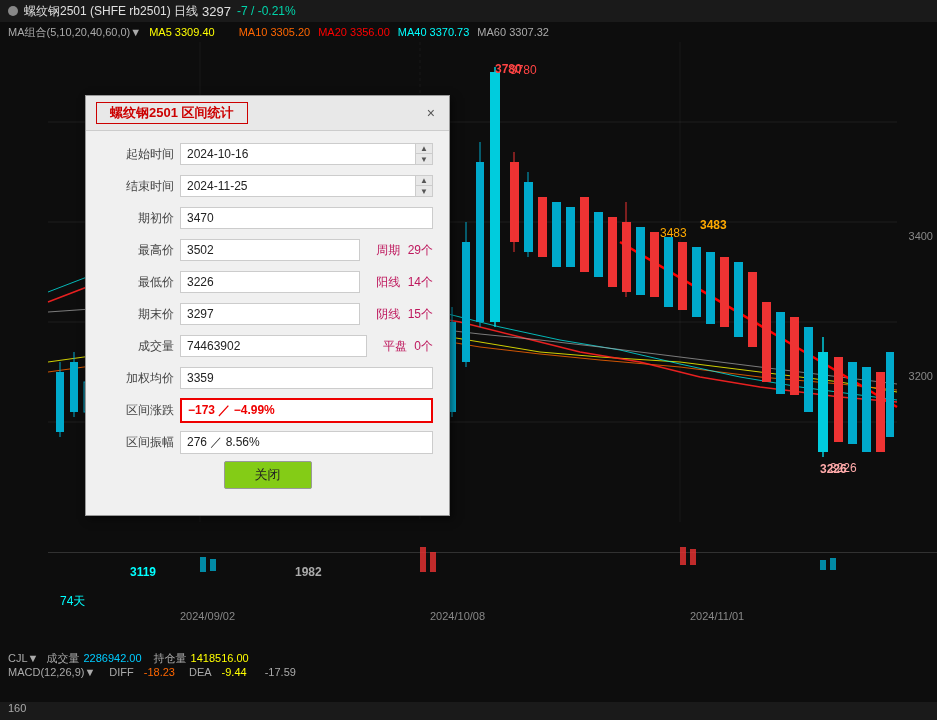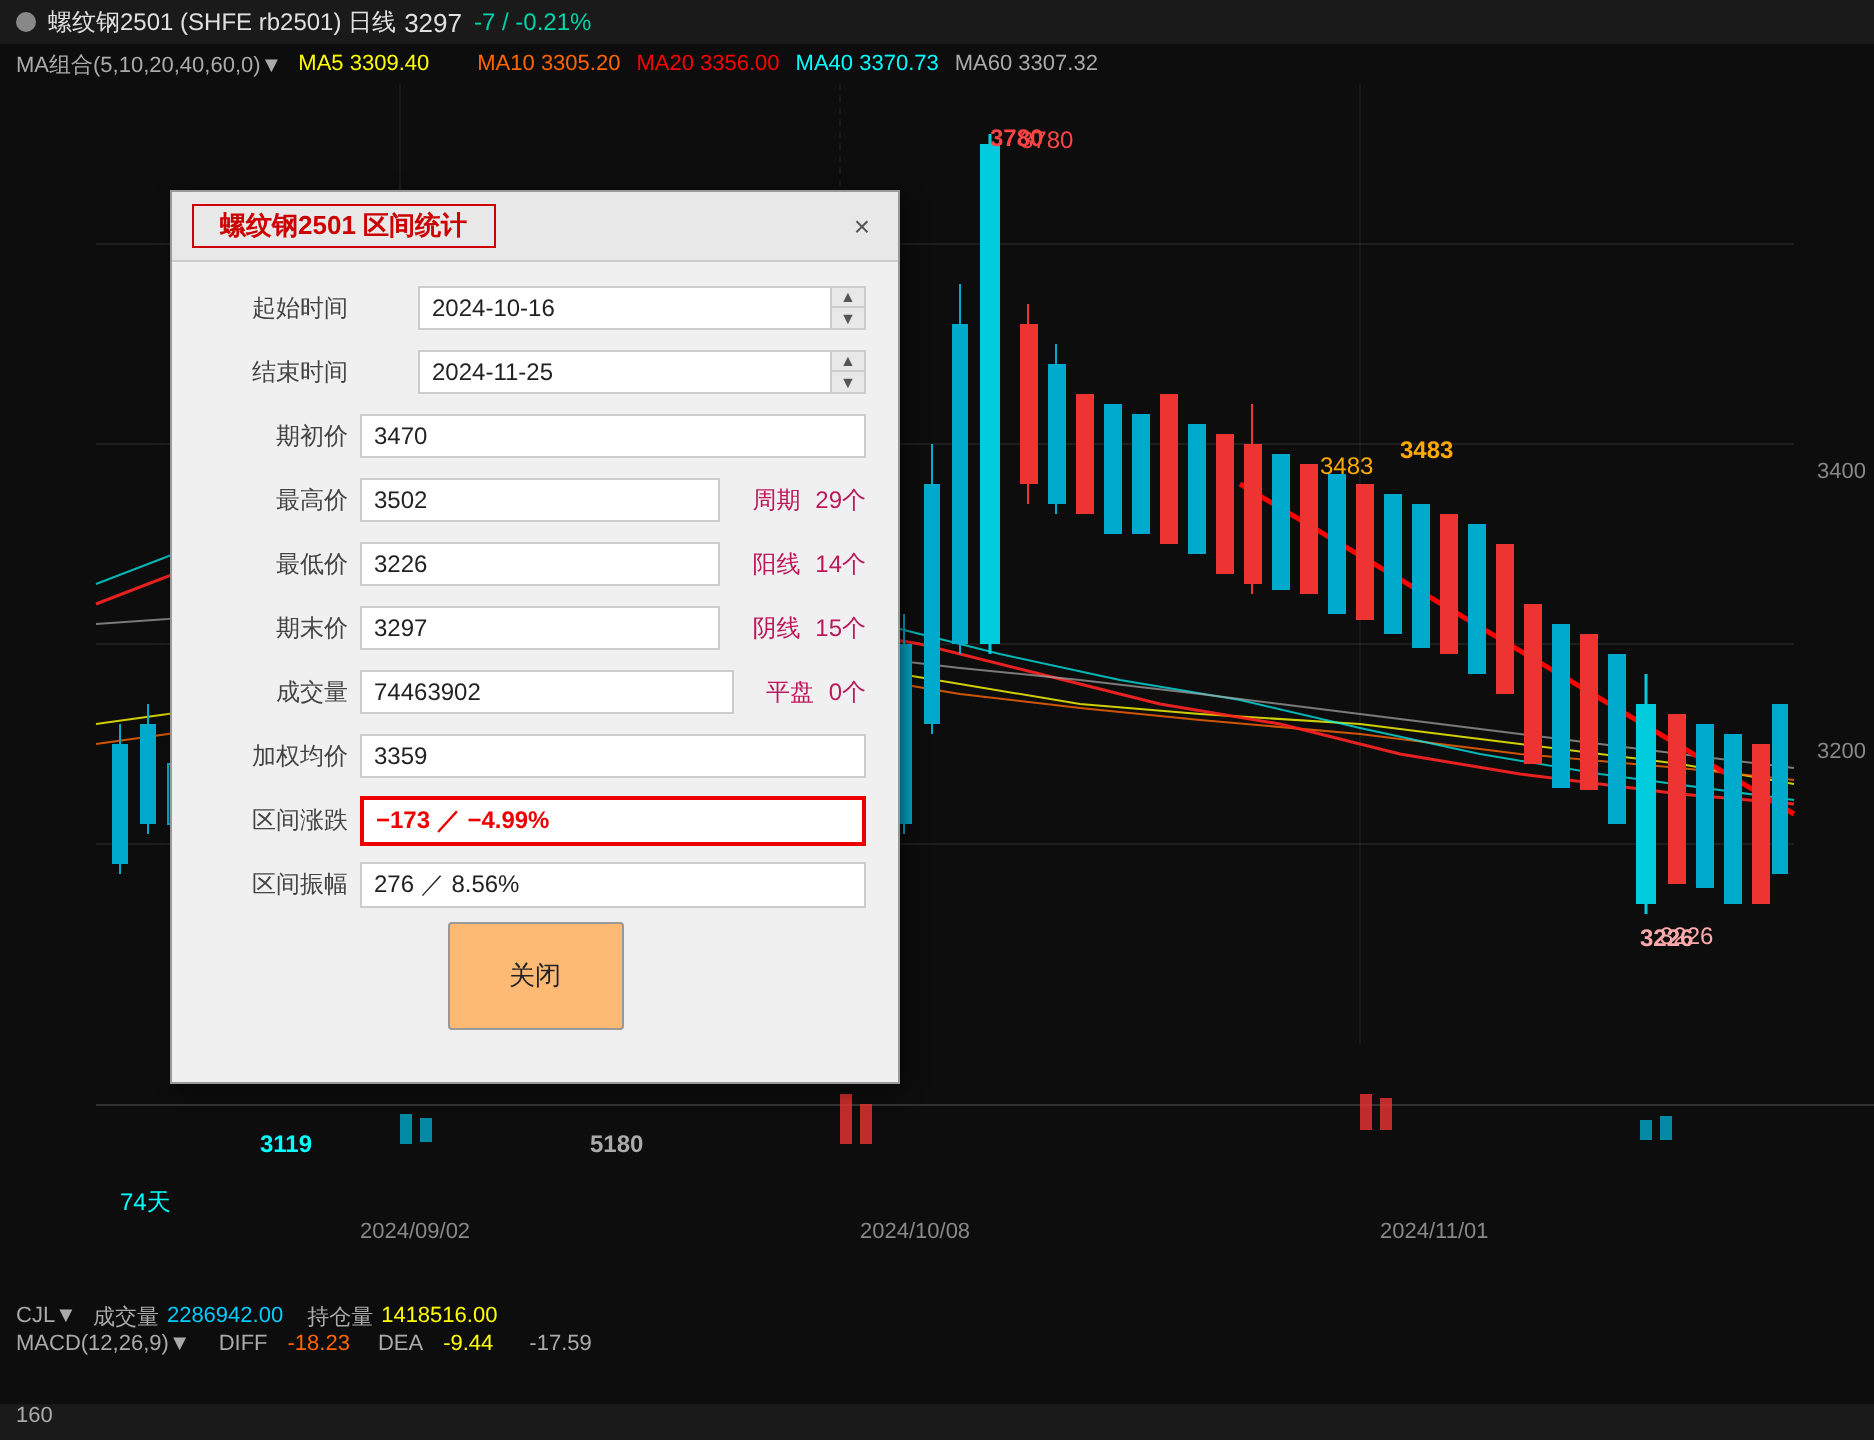--- a/index.html
+++ b/index.html
@@ -219,21 +219,20 @@
       font-size: 12px;
       color: #be185d;
       white-space: nowrap;
     }
 
     
     .date-input-wrapper {
       display: flex;
       align-items: center;
       flex: 1;
-      margin-left: 29px;
     }
     .date-input {
       background: #fff;
       border: 1px solid #ccc;
       padding: 2px 6px;
       font-size: 12px;
       color: #222;
       flex: 1;
       height: 22px;
       display: flex;
@@ -263,23 +262,23 @@
       border-bottom: 1px solid #ccc;
     }
 
     
     .dialog-footer {
       display: flex;
       justify-content: center;
       padding-bottom: 12px;
     }
     .close-btn {
-      background: #fdba74;
+      background: #84cc16;
       border: 1px solid #999;
-      padding: 17px 30px;
+      padding: 4px 30px;
       font-size: 13px;
       color: #222;
       cursor: pointer;
       font-family: inherit;
       border-radius: 2px;
     }
     .axis-price {
       position: absolute;
       right: 4px;
       font-size: 11px;
@@ -429,21 +428,21 @@
   <span class="ma10"><span>MA10</span> <span>3305.20</span></span>
   <span class="ma20"><span>MA20</span> <span>3356.00</span></span>
   <span class="ma40"><span>MA40</span> <span>3370.73</span></span>
   <span class="ma60"><span>MA60</span> <span>3307.32</span></span>
 </div>
 
 <div class="price-annotation" style="top:62px; left:495px; color:#ff4444;">3780</div>
 <div class="price-annotation" style="top:218px; left:700px; color:#ffaa00;">3483</div>
 <div class="price-annotation" style="top:462px; left:820px; color:#ffaaaa;">3226</div>
 <div class="price-annotation" style="top:565px; left:130px; color:#00ffff;">3119</div>
-<div class="price-annotation" style="top:565px; left:295px; color:#aaaaaa;">5180</div>
+<div class="price-annotation" style="top:565px; left:295px; color:#aaaaaa;">1982</div>
 
 <div class="axis-price" style="top:230px;">3400</div>
 <div class="axis-price" style="top:370px;">3200</div>
 
 <div class="day-count">74天</div>
 
 <div style="position:absolute; bottom:92px; left:0; width:937px; height:18px; z-index:6;">
   <div style="position:absolute; left:180px; font-size:11px; color:#888;">2024/09/02</div>
   <div style="position:absolute; left:430px; font-size:11px; color:#888;">2024/10/08</div>
   <div style="position:absolute; left:690px; font-size:11px; color:#888;">2024/11/01</div>

